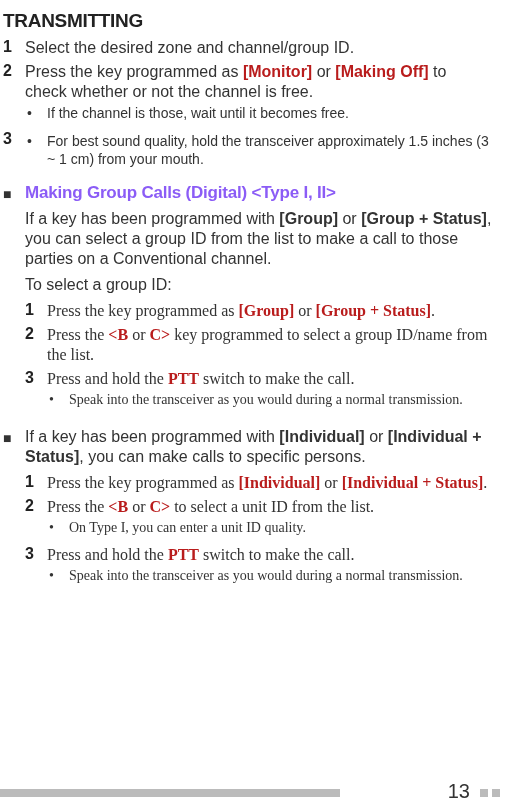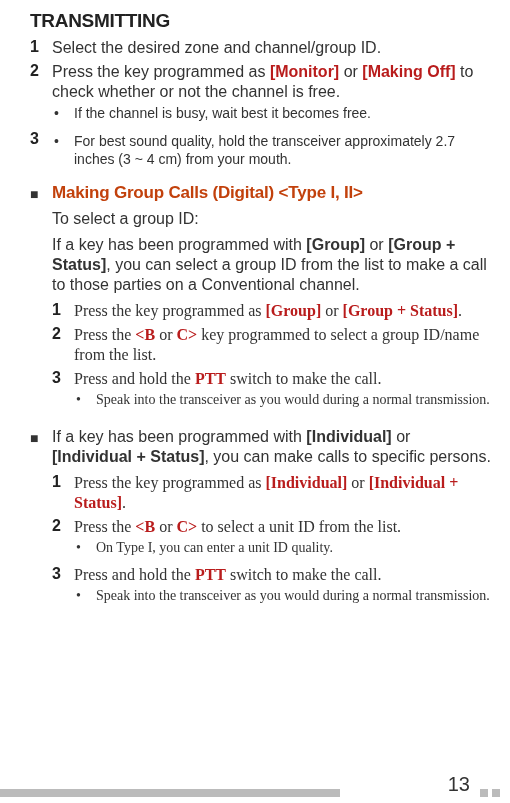--- a/index.html
+++ b/index.html
@@ -7,21 +7,21 @@
     margin: 0;
     padding: 0;
     width: 510px;
     height: 803px;
     font-family: Arial, Helvetica, sans-serif;
     background: #fff;
     color: #333;
     position: relative;
   }
   .page {
-    padding: 10px 18px 0 30px;
+    padding: 10px 18px 0 3px;
   }
   .title {
     font-weight: bold;
     font-size: 19px;
     font-stretch: condensed;
     letter-spacing: -0.3px;
     color: #222;
     margin-bottom: 6px;
   }
   .num-list > .item {
@@ -69,21 +69,21 @@
     padding-top: 3px;
   }
   .section > .sbody {
     flex: 1;
   }
   .section-title {
     font-weight: bold;
     font-size: 17px;
     font-stretch: condensed;
     letter-spacing: -0.2px;
-    color: #c2410c;
+    color: #8b5cf6;
     margin-bottom: 6px;
   }
   .para {
     font-size: 16px;
     line-height: 1.25;
     color: #333;
     margin-bottom: 6px;
   }
   .inner-numlist {
     margin-left: 0;
@@ -116,21 +116,21 @@
     position: absolute;
     left: 0;
     bottom: 6px;
     height: 8px;
     width: 340px;
     background: #bbb;
   }
   .footer .pagenum {
     position: absolute;
     right: 40px;
-    bottom: 7px;
+    bottom: 0;
     font-size: 20px;
     color: #333;
   }
   .footer .sq1, .footer .sq2 {
     position: absolute;
     bottom: 6px;
     width: 8px;
     height: 8px;
     background: #bbb;
   }
@@ -149,44 +149,44 @@
       <div class="num">1</div>
       <div class="body">Select the desired zone and channel/group ID.</div>
     </div>
     <div class="item">
       <div class="num">2</div>
       <div class="body">
         <span>Press the key programmed as <b>[Monitor]</b> or <b>[Making Off]</b> to check whether or not the channel is free.</span>
         <div class="bullet-list">
           <div class="bitem">
             <span class="dot">•</span>
-            <span>If the channel is busy, wait best it becomes free.</span>
+            <span>If the channel is those, wait until it becomes free.</span>
           </div>
         </div>
       </div>
     </div>
     <div class="item">
       <div class="num">3</div>
       <div class="body">
         <div class="bullet-list">
           <div class="bitem">
             <span class="dot">•</span>
-            <span>For best sound quality, hold the transceiver approximately 2.7 inches (3 ~ 4 cm) from your mouth.</span>
+            <span>For best sound quality, hold the transceiver approximately 1.5 inches (3 ~ 1 cm) from your mouth.</span>
           </div>
         </div>
       </div>
     </div>
   </div>
 
   <div class="section">
     <div class="sq">■</div>
     <div class="sbody">
       <div class="section-title">Making Group Calls (Digital) &lt;Type I, II&gt;</div>
+      <div class="para"><span>If a key has been programmed with <b>[Group]</b> or <b>[Group + Status]</b>, you can select a group ID from the list to make a call to those parties on a Conventional channel.</span></div>
       <div class="para">To select a group ID:</div>
-      <div class="para"><span>If a key has been programmed with <b>[Group]</b> or <b>[Group + Status]</b>, you can select a group ID from the list to make a call to those parties on a Conventional channel.</span></div>
       <div class="inner-numlist">
         <div class="item">
           <div class="num">1</div>
           <div class="body"><span>Press the key programmed as <b>[Group]</b> or <b>[Group + Status]</b>.</span></div>
         </div>
         <div class="item">
           <div class="num">2</div>
           <div class="body"><span>Press the <b>&lt;B</b> or <b>C&gt;</b> key programmed to select a group ID/name from the list.</span></div>
         </div>
         <div class="item">

